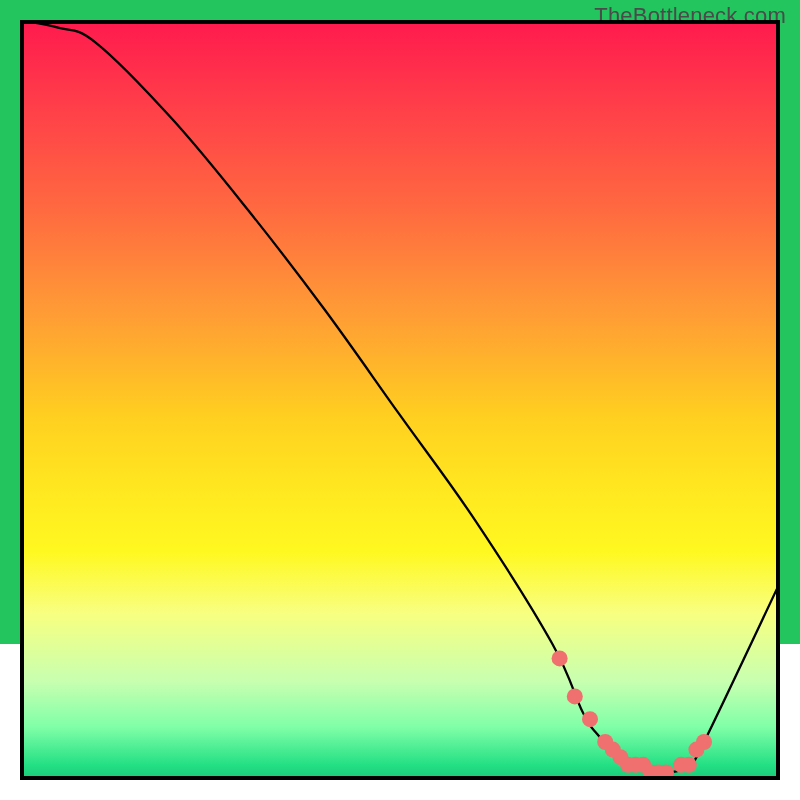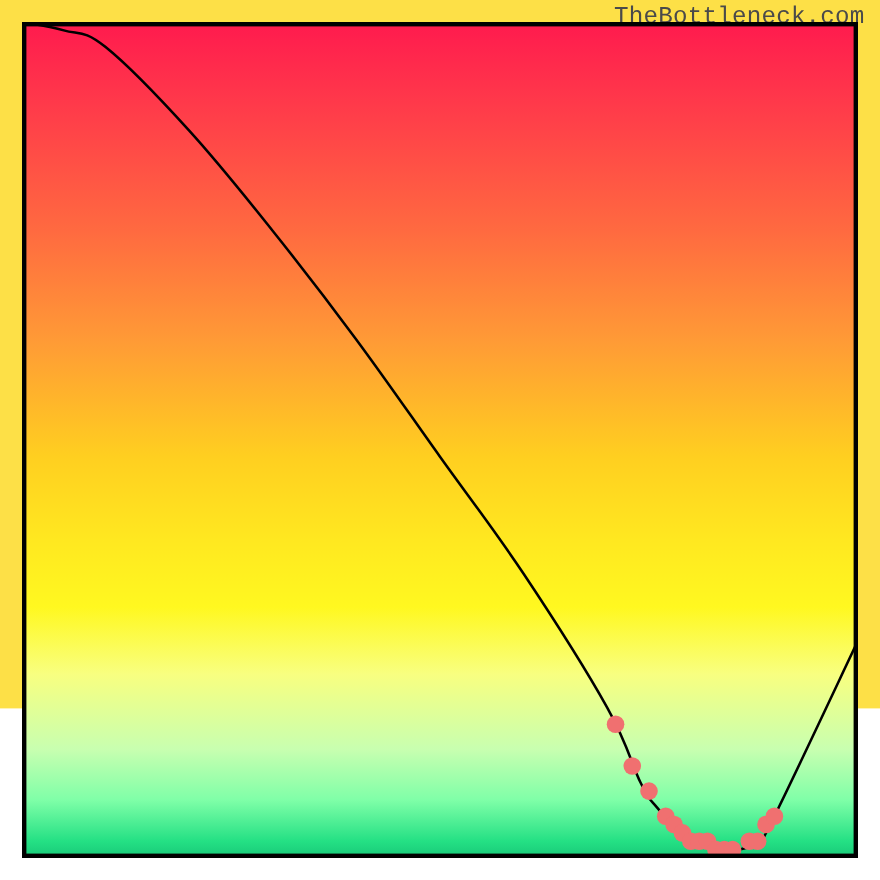--- a/index.html
+++ b/index.html
@@ -8,22 +8,21 @@
     width: 800px;
     height: 800px;
     overflow: hidden;
     background: #ffffff;
     font-family: Arial, Helvetica, sans-serif;
   }
   #outer {
     position: relative;
     width: 800px;
     height: 644px;
-    background: #fde047;
-    font-family: Liberation Mono, monospace;
+    background: #22c55e;
   }
   #plot-area {
     position: absolute;
     left: 20px;
     top: 20px;
     width: 760px;
     height: 760px;
     box-sizing: border-box;
   }
   #gradient-bg {

